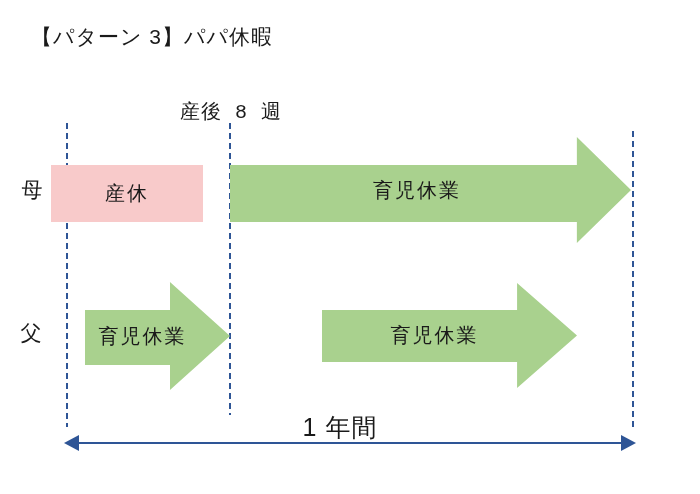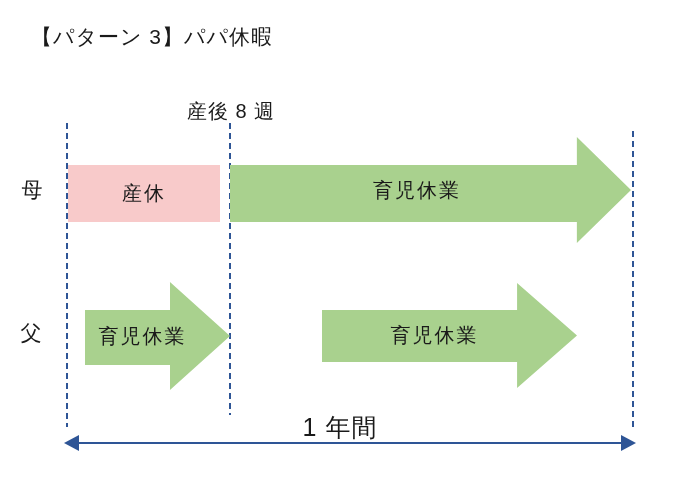--- a/index.html
+++ b/index.html
@@ -37,21 +37,21 @@
   }
   .row-label{
     position:absolute;
     transform:translate(-50%,-50%);
     font-size:21px;white-space:nowrap;
   }
   .seg-text{
     font-size:20px;letter-spacing:2px;white-space:nowrap;color:var(--text);
   }
   .pink-box{
-    position:absolute;left:68px;top:165px;width:152px;height:57px;
+    position:absolute;left:51px;top:165px;width:152px;height:57px;
     background:var(--pink);
     display:flex;align-items:center;justify-content:center;font-family:Liberation Mono, monospace;
   }
   .arrow{
     position:absolute;
     background:var(--green);
     display:flex;align-items:center;justify-content:center;
     box-sizing:border-box;
     font-family:Liberation Serif, serif;
   }
@@ -87,21 +87,21 @@
   .tri-left{left:64px;border-right:15px solid var(--blue);}
   .tri-right{left:621px;border-left:15px solid var(--blue);}
 </style>
 </head>
 <body>
 
 <div class="canvas">
 
   <div class="title">【パターン 3】パパ休暇</div>
 
-  <div class="axis-label" style="left:231px;">産後 8 週</div>
+  <div class="axis-label" style="left:231px;font-family:Liberation Mono, monospace;">産後 8 週</div>
 
   <div class="dashline" style="left:66px;top:123px;height:304px;"></div>
   <div class="dashline" style="left:229px;top:123px;height:292px;"></div>
   <div class="dashline" style="left:632px;top:131px;height:296px;"></div>
 
   <div class="row-label" style="left:32px;top:190px;">母</div>
 
   <div class="pink-box">
     <span class="seg-text">産休</span>
   </div>

